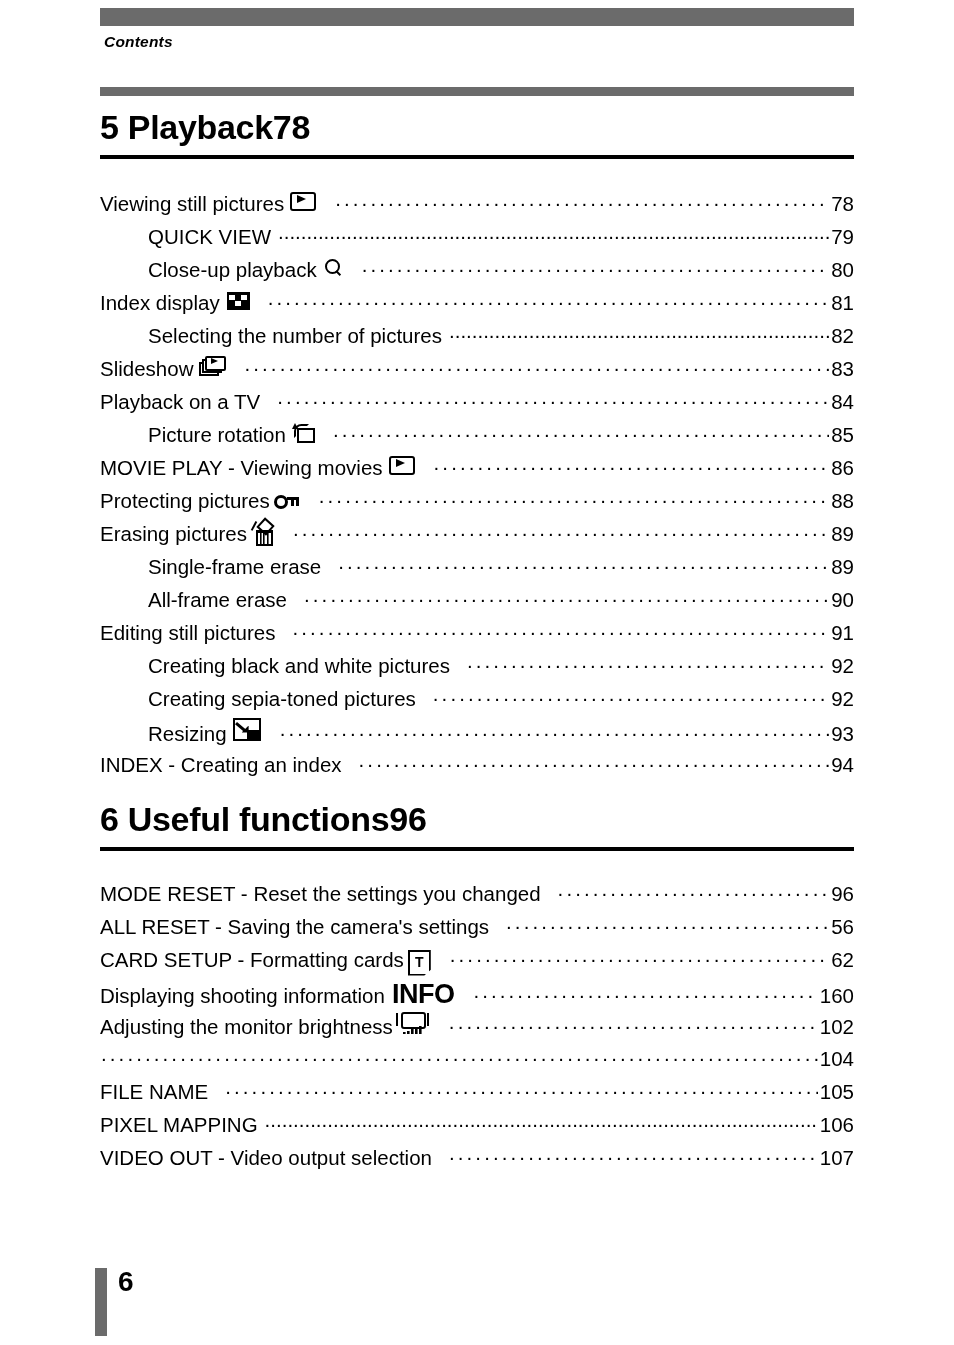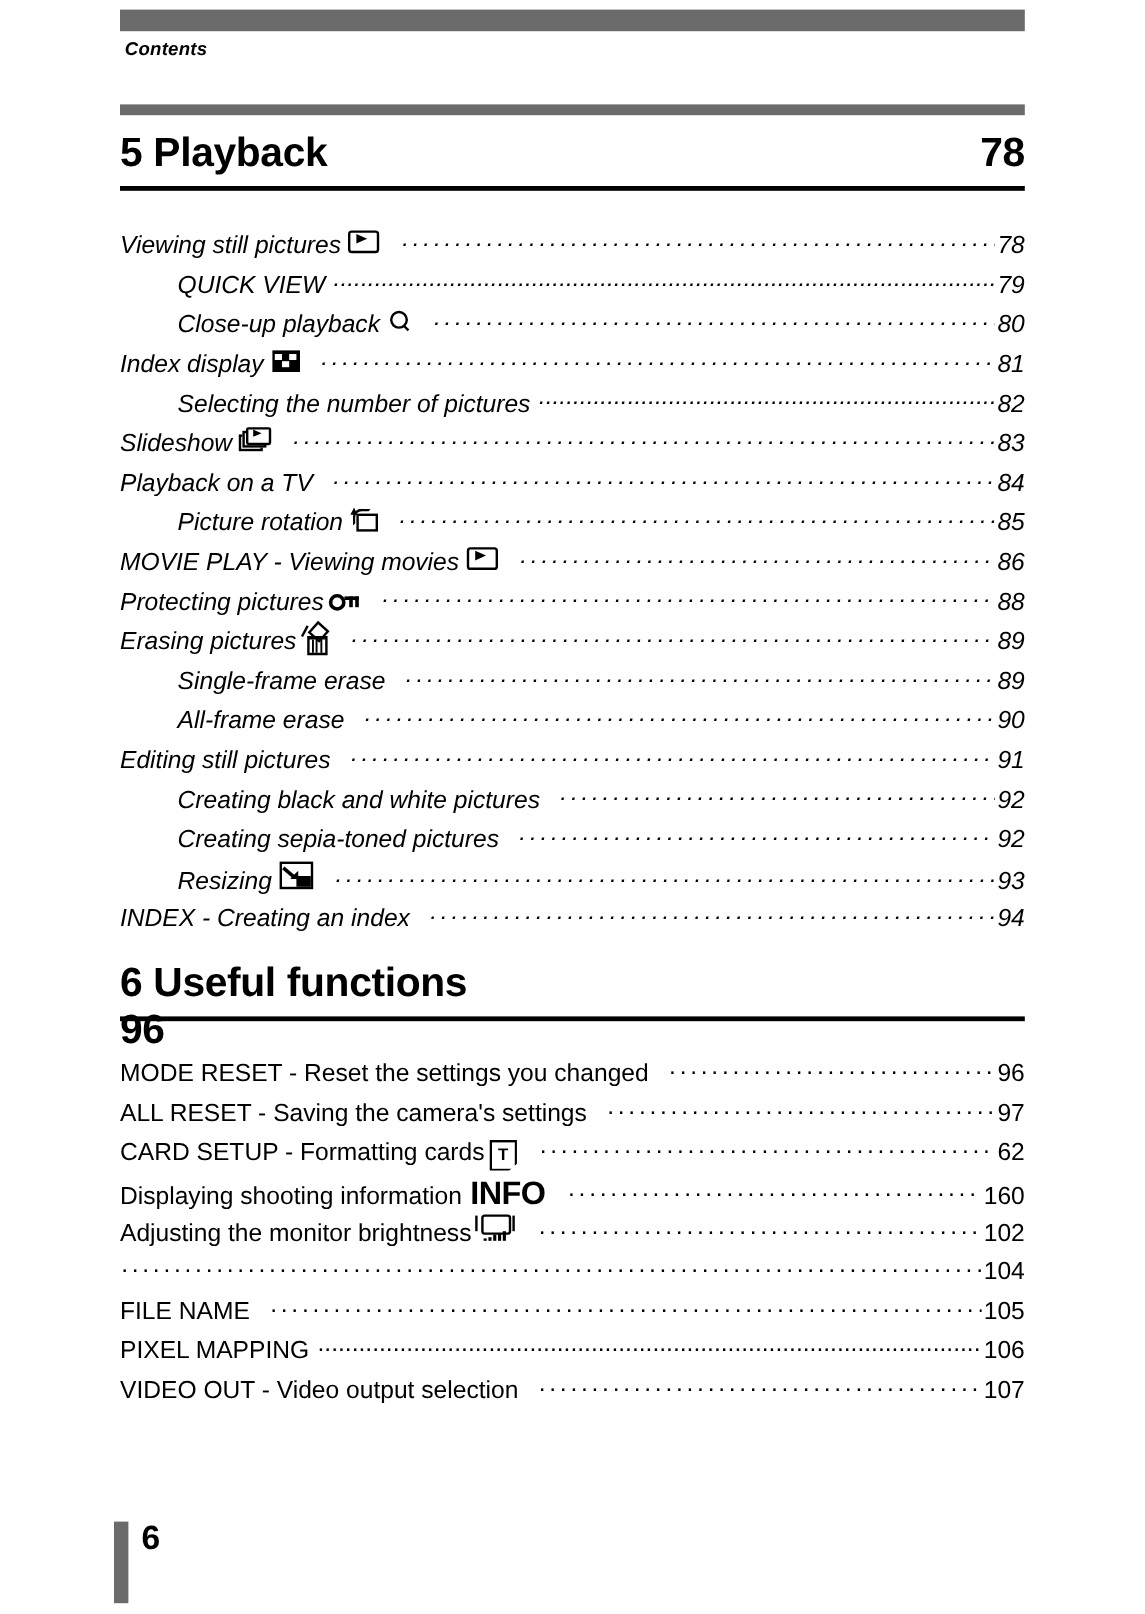--- a/index.html
+++ b/index.html
@@ -42,43 +42,43 @@
     height: 9px;
     background: #6b6b6b;
   }
 
   
   .chapter {
     position: absolute;
     left: 100px;
     width: 754px;
     display: flex;
-    justify-content: space-between;
+    justify-content: flex-start;
     align-items: baseline;
     font-size: 34px;
     font-weight: bold;
     letter-spacing: -0.3px;
   }
   .chapter-title { white-space: pre; }
   .chapter-page { font-size: 34px; font-weight: bold; }
   .chapter-underline {
     position: absolute;
     left: 100px;
     width: 754px;
     height: 4px;
     background: #000000;
   }
   #chapter5 { top: 108px; }
   #chapter5-rule { top: 155px; }
-  #chapter6 { top: 800px; flex-direction: column; }
+  #chapter6 { top: 800px; }
   #chapter6-rule { top: 847px; }
 
   
   .toc { position: absolute; left: 100px; width: 754px; }
-  #toc-chapter5 { top: 190px; font-style: italic; }
+  #toc-chapter5 { top: 190px; }
   #toc-chapter6 { top: 880px; }
 
   .toc-row {
     display: flex;
     align-items: baseline;
     font-size: 20.5px;
     height: 33px;
     white-space: nowrap;
   }
   .toc-row.level-2 { padding-left: 48px; }
@@ -632,21 +632,21 @@
       </span>
       <span class="toc-leader"></span>
       <span class="toc-page">96</span>
     </div>
     <div class="toc-row">
       <span class="toc-label">
         <span>ALL RESET - Saving the camera's settings</span>
         <span class="gap-m"></span>
       </span>
       <span class="toc-leader"></span>
-      <span class="toc-page">97</span>
+      <span class="toc-page">56</span>
     </div>
     <div class="toc-row">
       <span class="toc-label">
         <span>CARD SETUP - Formatting cards</span>
         <span class="ico ico-card">T</span>
         <span class="gap-m"></span>
       </span>
       <span class="toc-leader"></span>
       <span class="toc-page">62</span>
     </div>

